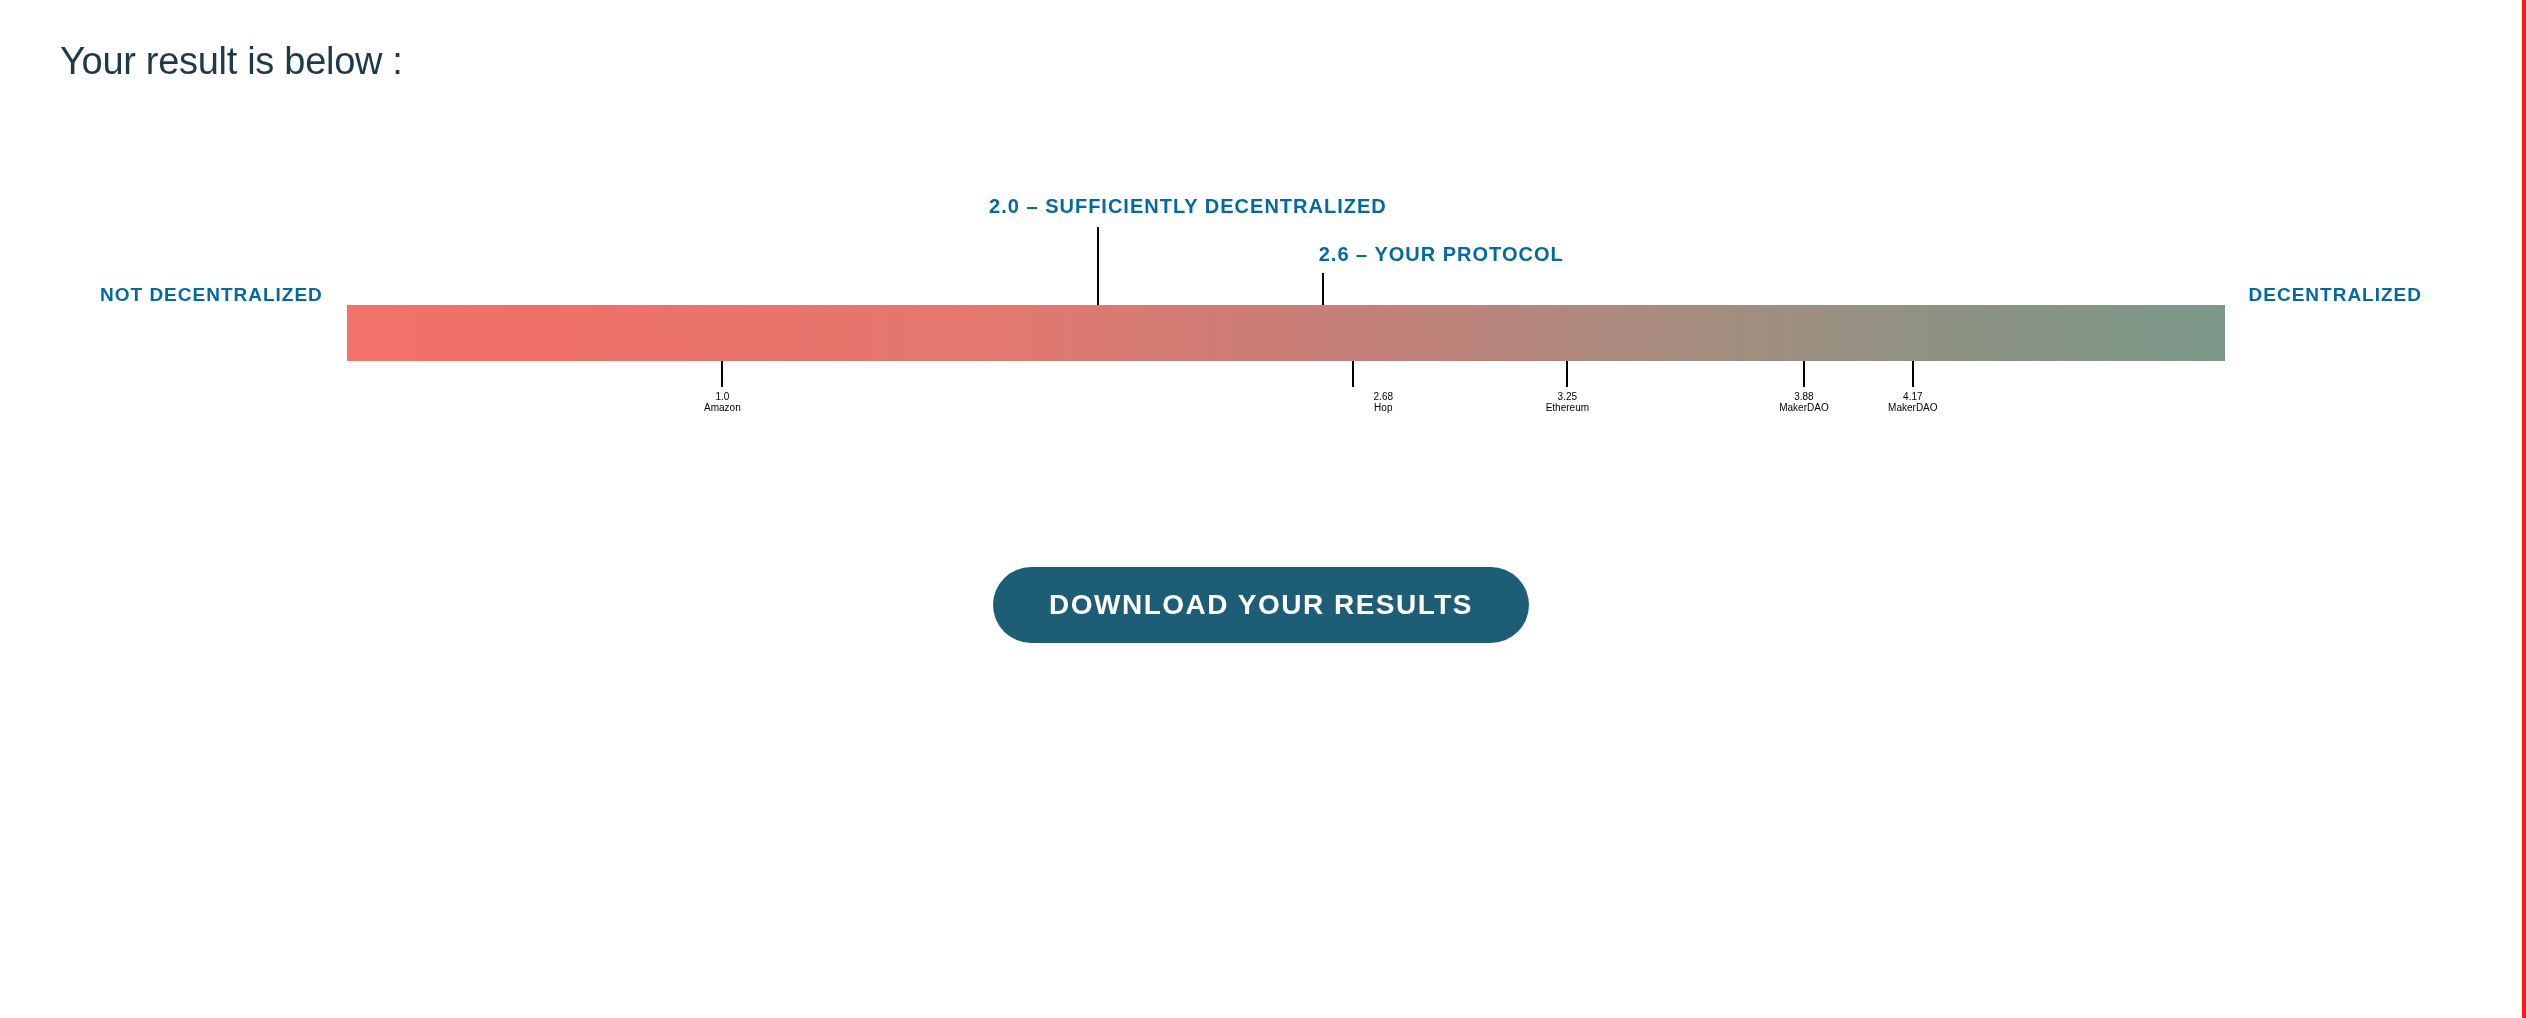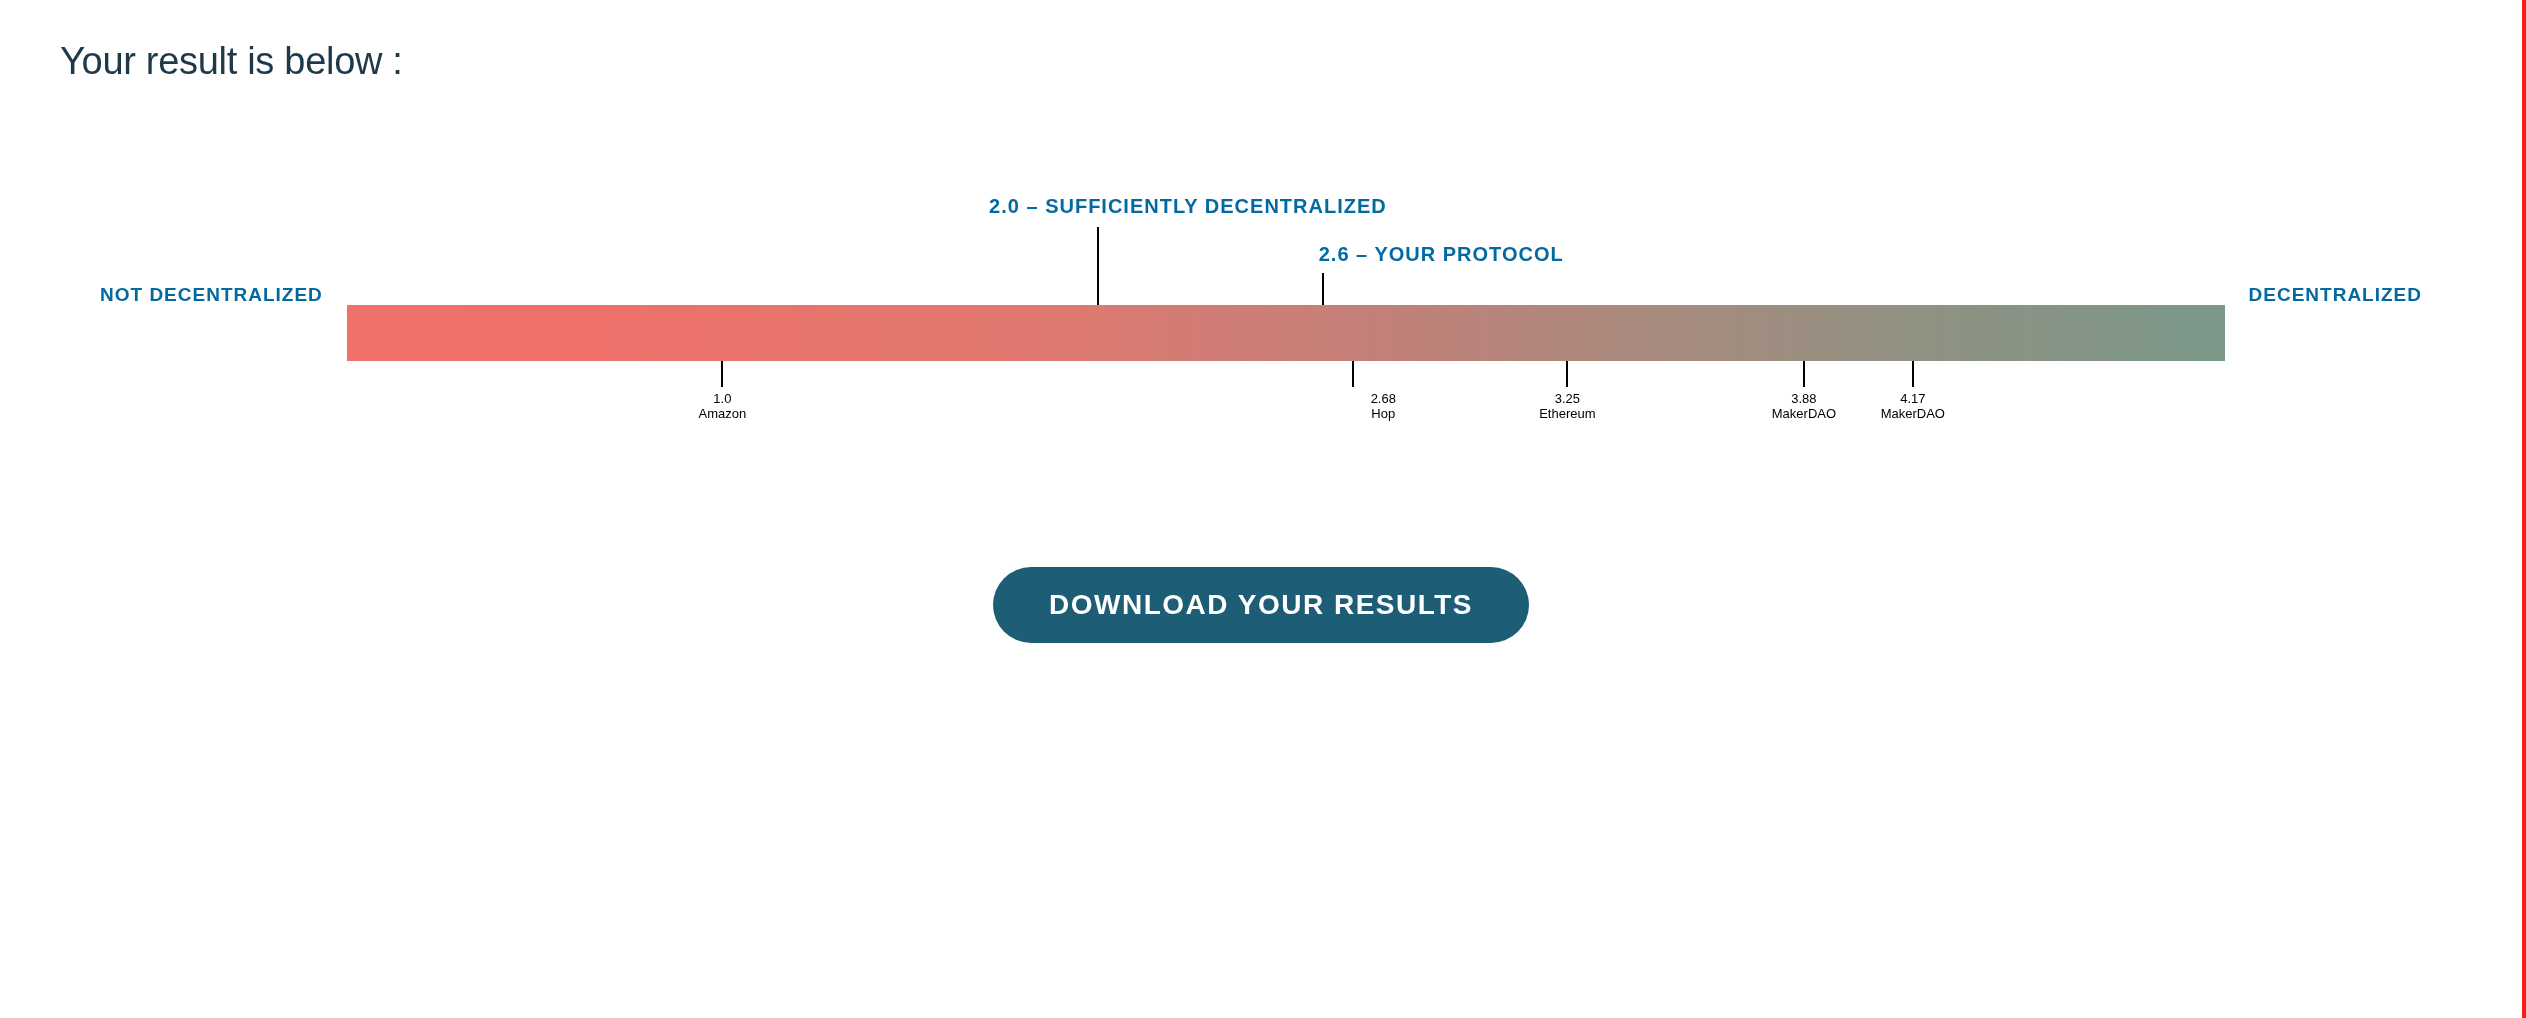--- a/index.html
+++ b/index.html
@@ -77,21 +77,21 @@
     width: 2px;
     height: 26px;
     background: #000;
     transform: translateX(-50%);
   }
   .below-label {
     position: absolute;
     top: 196px;
     transform: translateX(-50%);
     text-align: center;
-    font-size: 13px;
+    font-size: 10px;
     color: #000;
     white-space: nowrap;
   }
   .below-label .val { display: block; }
   .below-label .name { display: block; }
   .btn-row {
     display: flex;
     justify-content: center;
     margin-top: 160px;
   }

